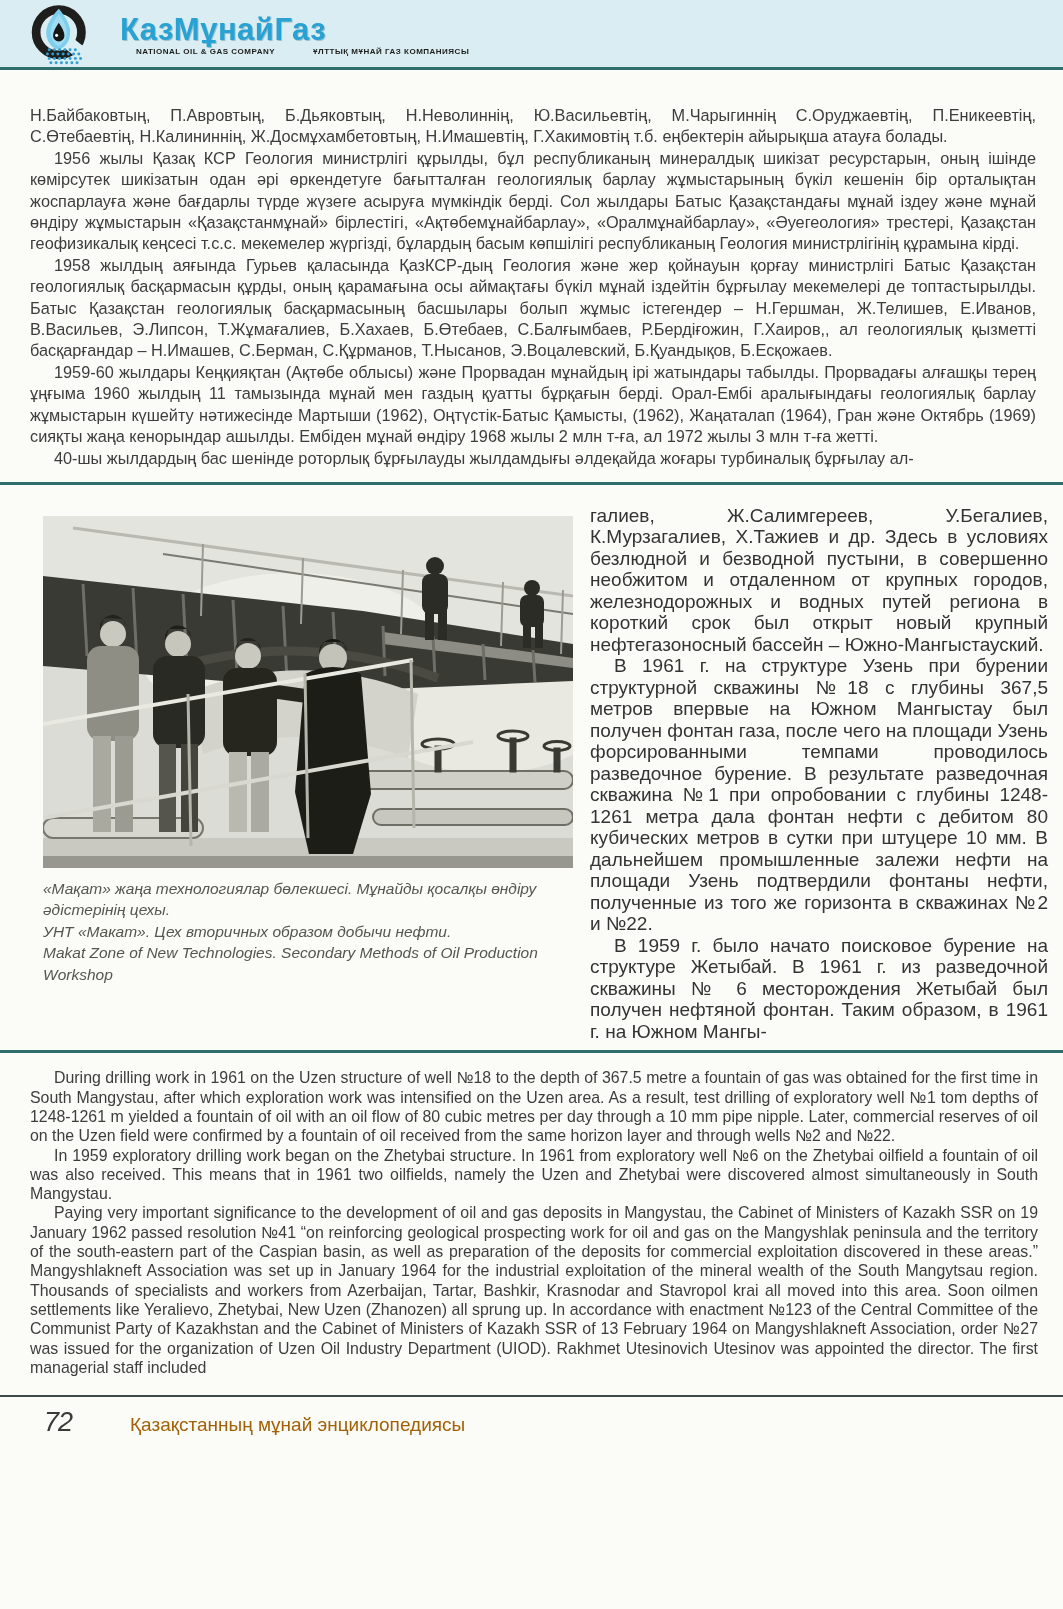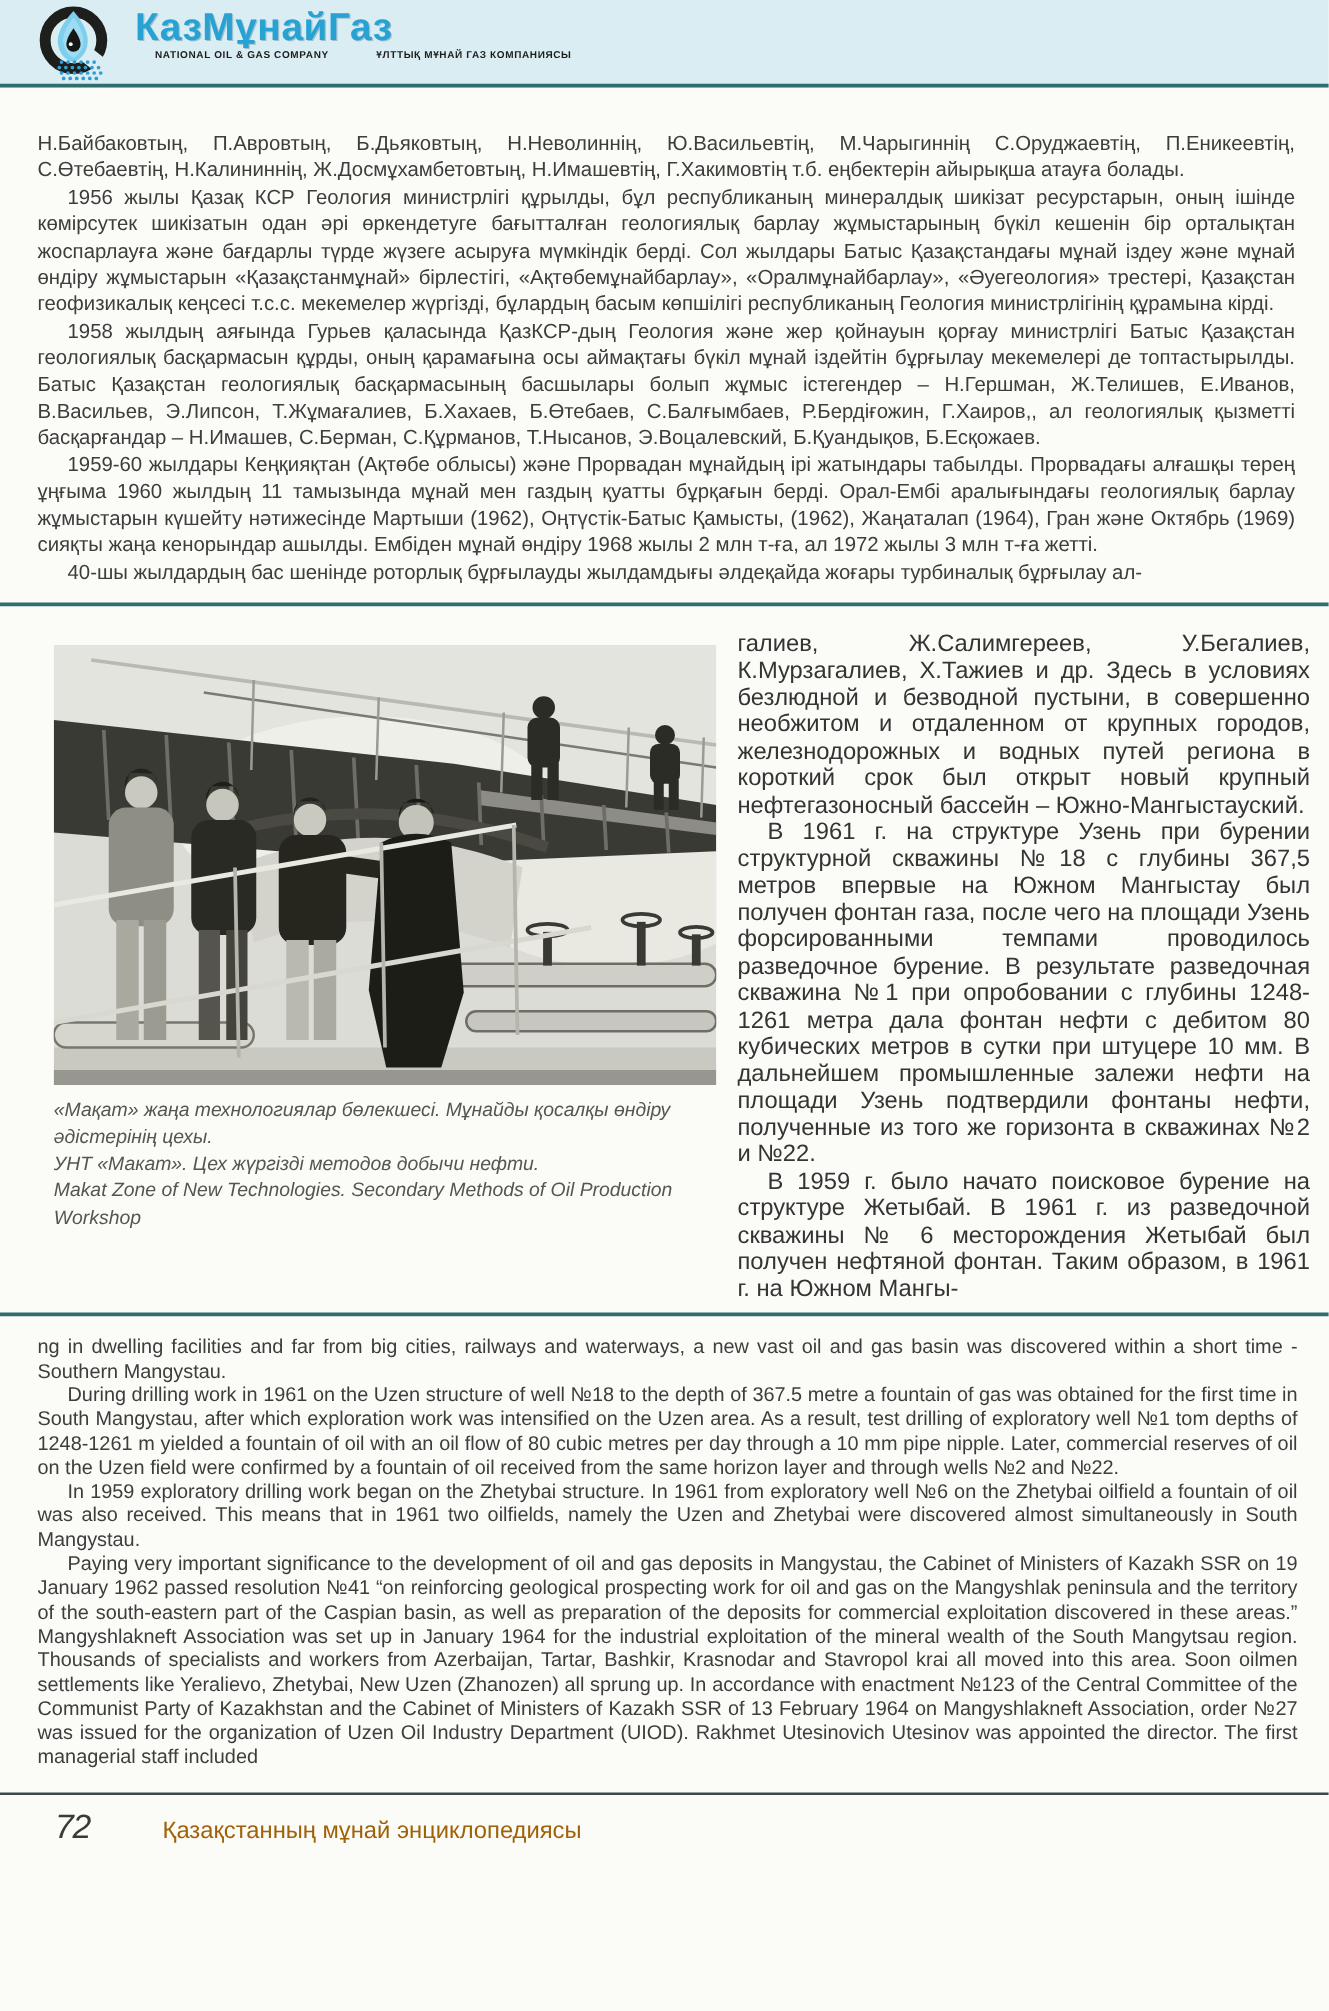--- a/index.html
+++ b/index.html
@@ -15,21 +15,21 @@
   
   .band {
     height: 70px;
     background: #d9edf2;
     display: flex;
     align-items: center;
     padding-left: 30px;
     box-sizing: border-box;
     border-bottom: 3px solid #2e6f6e;
   }
-  .logo { display: flex; align-items: flex-start; gap: 10px; }
+  .logo { display: flex; align-items: center; gap: 22px; }
   .logo-mark { display: block; }
   .logo-text { display: flex; flex-direction: column; margin-top: 4px; }
   .brand {
     font-size: 31px;
     font-weight: bold;
     color: #27a2d3;
     letter-spacing: 0.5px;
     line-height: 30px;
     text-shadow: 1px 1px 0 rgba(20,90,130,0.30);
   }
@@ -256,37 +256,36 @@
           <line x1="0" y1="208" x2="370" y2="144" stroke="#e9e9e2" stroke-width="4"></line>
           <line x1="0" y1="302" x2="430" y2="226" stroke="#d8d8d0" stroke-width="4"></line>
           <g stroke="#b5b5ac" stroke-width="3">
             <line x1="145" y1="178" x2="148" y2="330"></line>
             <line x1="262" y1="158" x2="265" y2="322"></line>
             <line x1="368" y1="144" x2="371" y2="312"></line>
           </g>
         </svg>
         <figcaption class="caption">
           <div>«Мақат» жаңа технологиялар бөлекшесі. Мұнайды қосалқы өндіру әдістерінің цехы.</div>
-          <div>УНТ «Макат». Цех жүргізді методов добычи нефти.</div>
+          <div>УНТ «Макат». Цех вторичных образом добычи нефти.</div>
           <div>Makat Zone of New Technologies. Secondary Methods of Oil Production Workshop</div>
         </figcaption>
       </figure>
 
       <div class="ru-col">
         <p>галиев, Ж.Салимгереев, У.Бегалиев, К.Мурзагалиев, Х.Тажиев и др. Здесь в условиях безлюдной и безводной пустыни, в совершенно необжитом и отдаленном от крупных городов, железнодорожных и водных путей региона в короткий срок был открыт новый крупный нефтегазоносный бассейн – Южно-Мангыстауский.</p>
         <p class="ind">В 1961 г. на структуре Узень при бурении структурной скважины №18 с глубины 367,5 метров впервые на Южном Мангыстау был получен фонтан газа, после чего на площади Узень форсированными темпами проводилось разведочное бурение. В результате разведочная скважина №1 при опробовании с глубины 1248-1261 метра дала фонтан нефти с дебитом 80 кубических метров в сутки при штуцере 10 мм. В дальнейшем промышленные залежи нефти на площади Узень подтвердили фонтаны нефти, полученные из того же горизонта в скважинах №2 и №22.</p>
         <p class="ind">В 1959 г. было начато поисковое бурение на структуре Жетыбай. В 1961 г. из разведочной скважины № 6 месторождения Жетыбай был получен нефтяной фонтан. Таким образом, в 1961 г. на Южном Мангы-</p>
       </div>
 
     </section>
 
     <div class="rule-teal"></div>
 
     <section class="en">
-      <p>ng in dwelling facilities and far from big cities, railways and waterways, a new vast oil and gas basin was discovered within a short time - Southern Mangystau.</p>
       <p class="ind">During drilling work in 1961 on the Uzen structure of well №18 to the depth of 367.5 metre a fountain of gas was obtained for the first time in South Mangystau, after which exploration work was intensified on the Uzen area. As a result, test drilling of exploratory well №1 tom depths of 1248-1261 m yielded a fountain of oil with an oil flow of 80 cubic metres per day through a 10 mm pipe nipple. Later, commercial reserves of oil on the Uzen field were confirmed by a fountain of oil received from the same horizon layer and through wells №2 and №22.</p>
       <p class="ind">In 1959 exploratory drilling work began on the Zhetybai structure. In 1961 from exploratory well №6 on the Zhetybai oilfield a fountain of oil was also received. This means that in 1961 two oilfields, namely the Uzen and Zhetybai were discovered almost simultaneously in South Mangystau.</p>
       <p class="ind">Paying very important significance to the development of oil and gas deposits in Mangystau, the Cabinet of Ministers of Kazakh SSR on 19 January 1962 passed resolution №41 “on reinforcing geological prospecting work for oil and gas on the Mangyshlak peninsula and the territory of the south-eastern part of the Caspian basin, as well as preparation of the deposits for commercial exploitation discovered in these areas.” Mangyshlakneft Association was set up in January 1964 for the industrial exploitation of the mineral wealth of the South Mangytsau region. Thousands of specialists and workers from Azerbaijan, Tartar, Bashkir, Krasnodar and Stavropol krai all moved into this area. Soon oilmen settlements like Yeralievo, Zhetybai, New Uzen (Zhanozen) all sprung up. In accordance with enactment №123 of the Central Committee of the Communist Party of Kazakhstan and the Cabinet of Ministers of Kazakh SSR of 13 February 1964 on Mangyshlakneft Association, order №27 was issued for the organization of Uzen Oil Industry Department (UIOD). Rakhmet Utesinovich Utesinov was appointed the director. The first managerial staff included</p>
     </section>
 
   </main>
 
   <footer>
     <span class="pagenum">72</span>
     <span class="book-title">Қазақстанның мұнай энциклопедиясы</span>

